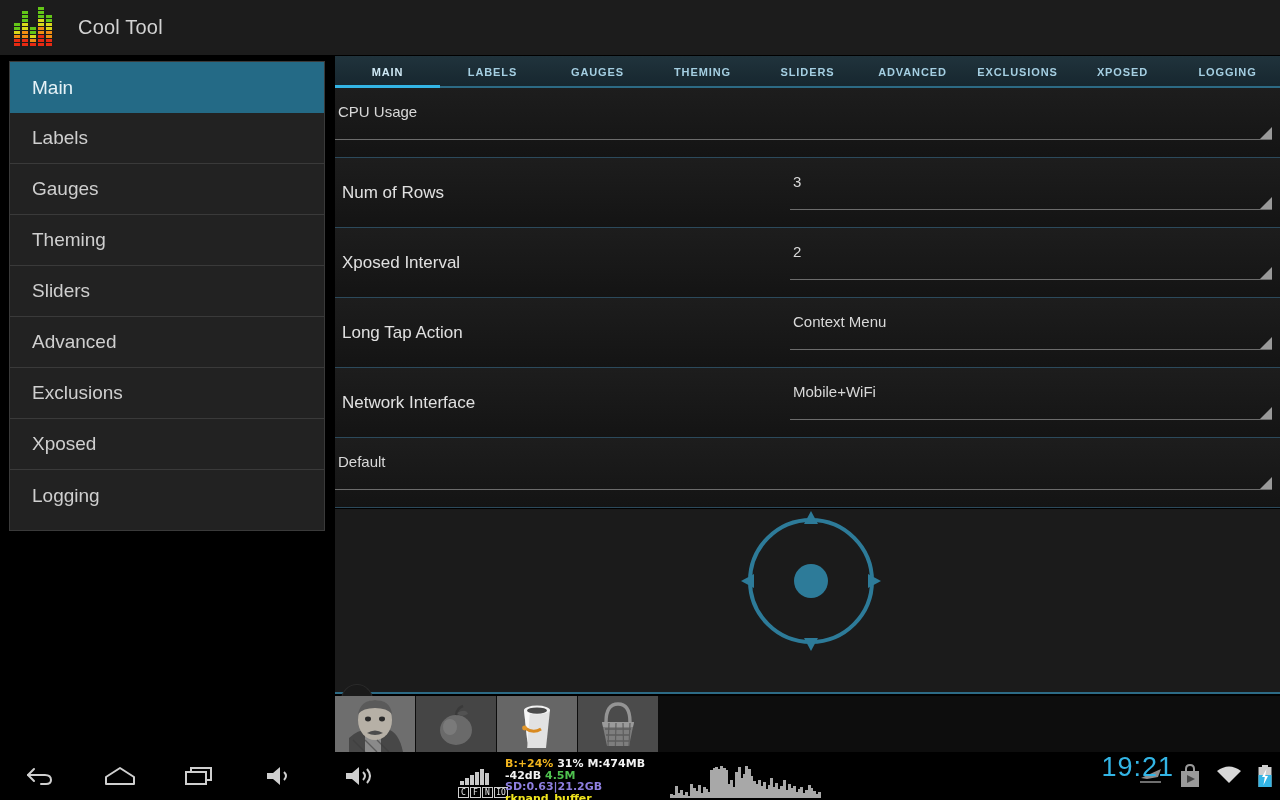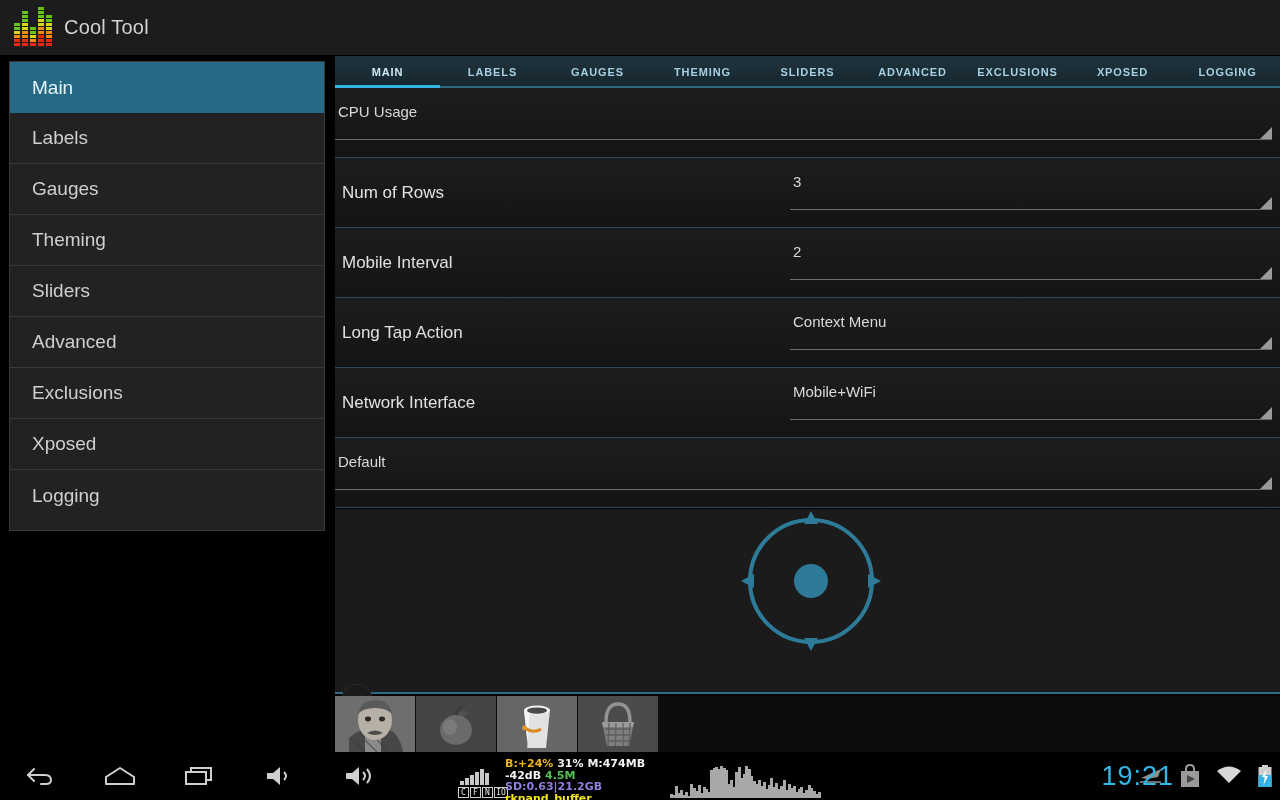--- a/index.html
+++ b/index.html
@@ -34,21 +34,21 @@
   .eqcol:last-child { margin-right: 0; }
   .eqseg {
     height: 3px; margin-bottom: 1px;
     background: #63c617;
   }
   .eqseg.y { background: #d8d81a; }
   .eqseg.o { background: #f08c12; }
   .eqseg.r { background: #e62a12; }
 
   #app-title {
-    margin-left: 10px;
+    margin-left: 24px;
     font-size: 20px; color: #d2d2d2;
     letter-spacing: .2px;
   }
   #appbar-right {
     margin-left: auto;
     display: flex; align-items: center;
     height: 100%;
   }
   #toggle-service {
     display: flex; align-items: center;
@@ -367,21 +367,21 @@
       </div>
       <div class="srow">
         <div class="srow-label">Num of Rows</div>
         <div class="spinner">
           <div class="spinner-val">3</div>
           <div class="spinner-line"></div>
           <div class="spinner-tri"></div>
         </div>
       </div>
       <div class="srow">
-        <div class="srow-label">Mobile Interval</div>
+        <div class="srow-label">Xposed Interval</div>
         <div class="spinner">
           <div class="spinner-val">2</div>
           <div class="spinner-line"></div>
           <div class="spinner-tri"></div>
         </div>
       </div>
       <div class="srow">
         <div class="srow-label">Long Tap Action</div>
         <div class="spinner">
           <div class="spinner-val">Context Menu</div>
@@ -614,17 +614,17 @@
     <div class="sysicon">
       <svg width="16" height="24" viewBox="0 0 16 24">
         <rect x="5" y="1" width="6" height="2.5" fill="#cfcfcf"></rect>
         <rect x="1.5" y="3" width="13" height="20" fill="#cfcfcf"></rect>
         <rect x="1.5" y="11" width="13" height="12" fill="#33b5e5"></rect>
         <path d="M9.5 5 L5 13 L7.8 13 L6.5 21 L11 12 L8.2 12 Z" fill="#ffffff"></path>
       </svg>
     </div>
   </div>
 
-  <div id="clock-wrap" style="position:absolute;right:96px;top:752px;height:48px;display:flex;align-items:center;">
+  <div id="clock-wrap" style="position:absolute;right:96px;top:752px;height:48px;display:flex;">
     <div id="clock">19:21</div>
   </div>
 
 </div>
 
 </body></html>

